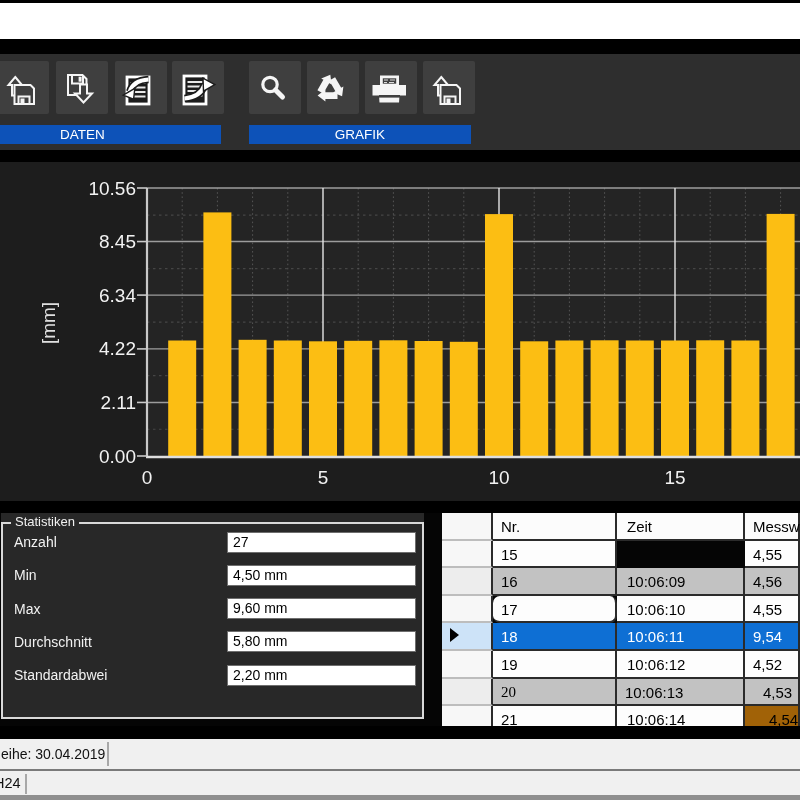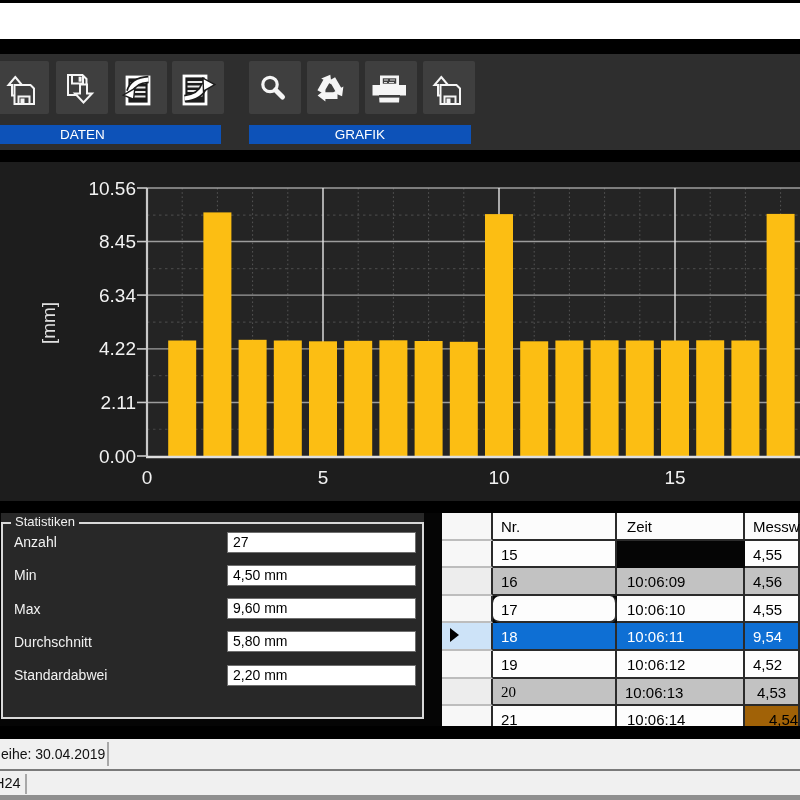--- a/index.html
+++ b/index.html
@@ -220,21 +220,21 @@
     <div class="abs" style="left:0;top:138.0px;width:358px;height:27.6px;">
       <div class="abs" style="left:0;top:0;width:51px;height:100%;background:#f7f7f7;border-right:2px solid #2b2b2b;border-bottom:2px solid #bdbdbd;box-sizing:border-box;"></div>
       <div class="abs" style="left:51px;top:0;width:124px;height:100%;background:#fdfdfd;color:#000;font-size:15px;line-height:27.6px;padding-left:8px;border-right:2px solid #2b2b2b;border-bottom:2px solid #2b2b2b;box-sizing:border-box;">19</div>
       <div class="abs" style="left:175px;top:0;width:128px;height:100%;background:#fdfdfd;color:#000;font-size:15px;line-height:27.6px;padding-left:10px;border-right:2px solid #2b2b2b;border-bottom:2px solid #2b2b2b;box-sizing:border-box;">10:06:12</div>
       <div class="abs" style="left:303px;top:0;width:55px;height:100%;background:#fdfdfd;color:#000;font-size:15px;line-height:27.6px;padding-left:8px;border-right:2px solid #2b2b2b;border-bottom:2px solid #2b2b2b;box-sizing:border-box;">4,52</div>
     </div>
     <div class="abs" style="left:0;top:165.6px;width:358px;height:27.6px;">
       <div class="abs" style="left:0;top:0;width:51px;height:100%;background:#ededed;border-right:2px solid #2b2b2b;border-bottom:2px solid #bdbdbd;box-sizing:border-box;"></div>
       <div class="abs" style="left:51px;top:0;width:124px;height:100%;background:#c2c2c2;color:#000;font-size:15px;line-height:27.6px;padding-left:8px;border-right:2px solid #2b2b2b;border-bottom:2px solid #2b2b2b;box-sizing:border-box;font-family:Liberation Serif, serif;">20</div>
       <div class="abs" style="left:175px;top:0;width:128px;height:100%;background:#c2c2c2;color:#000;font-size:15px;line-height:27.6px;padding-left:8px;border-right:2px solid #2b2b2b;border-bottom:2px solid #2b2b2b;box-sizing:border-box;">10:06:13</div>
-      <div class="abs" style="left:303px;top:0;width:55px;height:100%;background:#c2c2c2;color:#000;font-size:15px;line-height:27.6px;padding-left:12px;border-right:2px solid #2b2b2b;border-bottom:2px solid #2b2b2b;box-sizing:border-box;">4,53</div>
+      <div class="abs" style="left:303px;top:0;width:55px;height:100%;background:#c2c2c2;color:#000;font-size:15px;line-height:27.6px;padding-left:18px;border-right:2px solid #2b2b2b;border-bottom:2px solid #2b2b2b;box-sizing:border-box;">4,53</div>
     </div>
     <div class="abs" style="left:0;top:193.2px;width:358px;height:27.6px;">
       <div class="abs" style="left:0;top:0;width:51px;height:100%;background:#f7f7f7;border-right:2px solid #2b2b2b;border-bottom:2px solid #bdbdbd;box-sizing:border-box;"></div>
       <div class="abs" style="left:51px;top:0;width:124px;height:100%;background:#fdfdfd;color:#000;font-size:15px;line-height:27.6px;padding-left:8px;border-right:2px solid #2b2b2b;border-bottom:2px solid #2b2b2b;box-sizing:border-box;">21</div>
       <div class="abs" style="left:175px;top:0;width:128px;height:100%;background:#fdfdfd;color:#000;font-size:15px;line-height:27.6px;padding-left:10px;border-right:2px solid #2b2b2b;border-bottom:2px solid #2b2b2b;box-sizing:border-box;">10:06:14</div>
       <div class="abs" style="left:303px;top:0;width:55px;height:100%;background:#a16207;color:#000;font-size:15px;line-height:27.6px;padding-left:24px;border-right:2px solid #2b2b2b;border-bottom:2px solid #2b2b2b;box-sizing:border-box;text-decoration:underline;">4,54</div>
     </div>
   </div>
 
 <div class="abs" style="left:0;top:726px;width:800px;height:13px;background:#000;"></div>

